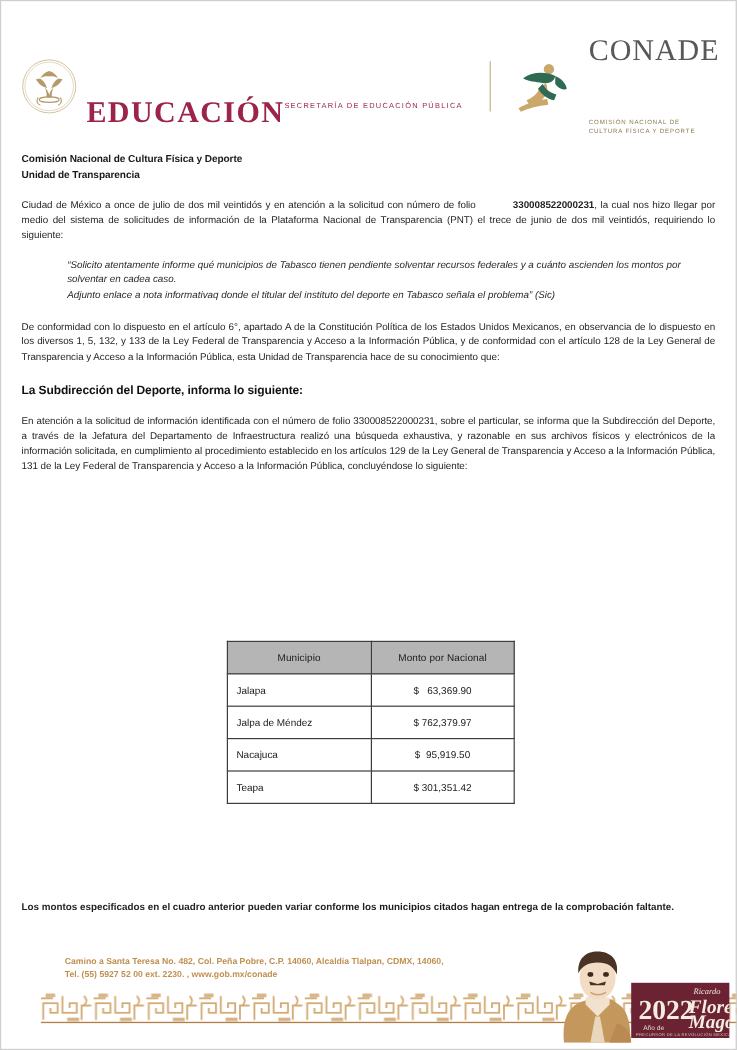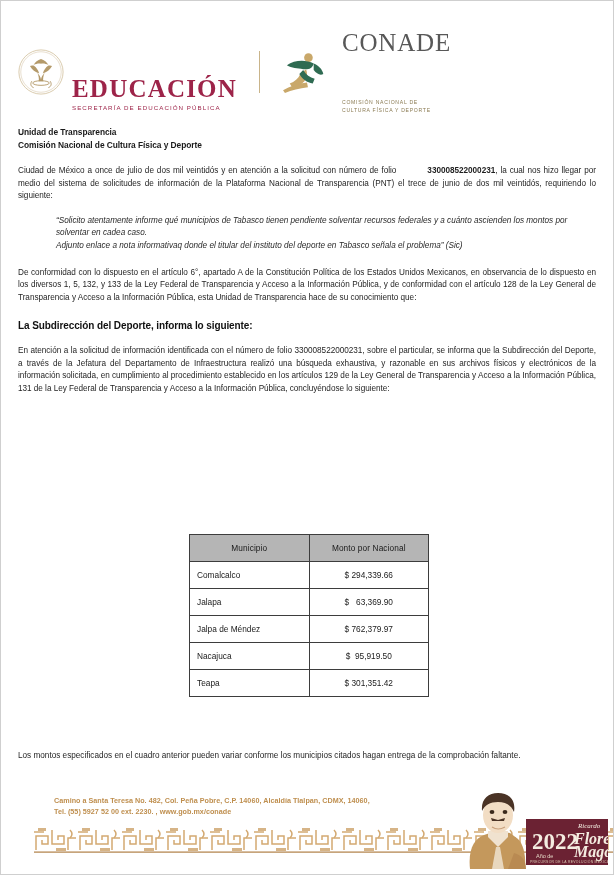--- a/index.html
+++ b/index.html
@@ -41,21 +41,21 @@
     display: flex;
     align-items: center;
     height: 56px;
   }
   .eagle {
     width: 46px;
     height: 46px;
     margin-right: 8px;
     flex: 0 0 auto;
   }
-  .edu-block { display: flex; flex-direction: column; justify-content: center; margin-top: 44px; }
+  .edu-block { display: flex; flex-direction: row; justify-content: center; margin-top: 44px; }
   .edu-word {
     font-family: "Liberation Serif", serif;
     font-weight: bold;
     font-size: 25px;
     letter-spacing: 1.2px;
     color: #9d2449;
     line-height: 1;
   }
   .edu-sub {
     font-family: "Liberation Sans", sans-serif;
@@ -166,20 +166,21 @@
 
   .closing {
     position: absolute;
     left: 18px;
     right: 18px;
     top: 742px;
     font-size: 8.2px;
     color: #1f1f1f;
     line-height: 1.55;
     text-align: left;
+    font-weight: bold;
   }
 
   
   .footer {
     position: absolute;
     left: 0; right: 0;
     bottom: 0;
     height: 90px;
     margin-left: 34px;
   }
@@ -253,22 +254,22 @@
           <div>COMISIÓN NACIONAL DE</div>
           <div>CULTURA FÍSICA Y DEPORTE</div>
         </div>
       </div>
 
     </div>
   </div>
 
   <div class="content">
 
+    <div class="org-line">Comisión Nacional de Cultura Física y Deporte</div>
     <div class="org-line">Unidad de Transparencia</div>
-    <div class="org-line">Comisión Nacional de Cultura Física y Deporte</div>
 
     <p class="para"><span>Ciudad de México a once de julio de dos mil veintidós y en atención a la solicitud con número de folio </span><span class="folio-bold">330008522000231</span><span>, la cual nos hizo llegar por medio del sistema de solicitudes de información de la Plataforma Nacional de Transparencia (PNT) el trece de junio de dos mil veintidós, requiriendo lo siguiente:</span></p>
 
     <div class="quote">
       <div>“Solicito atentamente informe qué municipios de Tabasco tienen pendiente solventar recursos federales y a cuánto ascienden los montos por solventar en cadea caso.</div>
       <div>Adjunto enlace a nota informativaq donde el titular del instituto del deporte en Tabasco señala el problema” (Sic)</div>
     </div>
 
     <p class="para">De conformidad con lo dispuesto en el artículo 6°, apartado A de la Constitución Política de los Estados Unidos Mexicanos, en observancia de lo dispuesto en los diversos 1, 5, 132, y 133 de la Ley Federal de Transparencia y Acceso a la Información Pública, y de conformidad con el artículo 128 de la Ley General de Transparencia y Acceso a la Información Pública, esta Unidad de Transparencia hace de su conocimiento que:</p>
 
@@ -280,24 +281,20 @@
 
   <div class="table-wrap">
     <table class="munis">
       <thead>
         <tr>
           <th>Municipio</th>
           <th>Monto por Nacional</th>
         </tr>
       </thead>
       <tbody>
-        <tr>
-          <td class="muni">Comalcalco</td>
-          <td class="monto">$ 294,339.66</td>
-        </tr>
         <tr>
           <td class="muni">Jalapa</td>
           <td class="monto">$   63,369.90</td>
         </tr>
         <tr>
           <td class="muni">Jalpa de Méndez</td>
           <td class="monto">$ 762,379.97</td>
         </tr>
         <tr>
           <td class="muni">Nacajuca</td>

